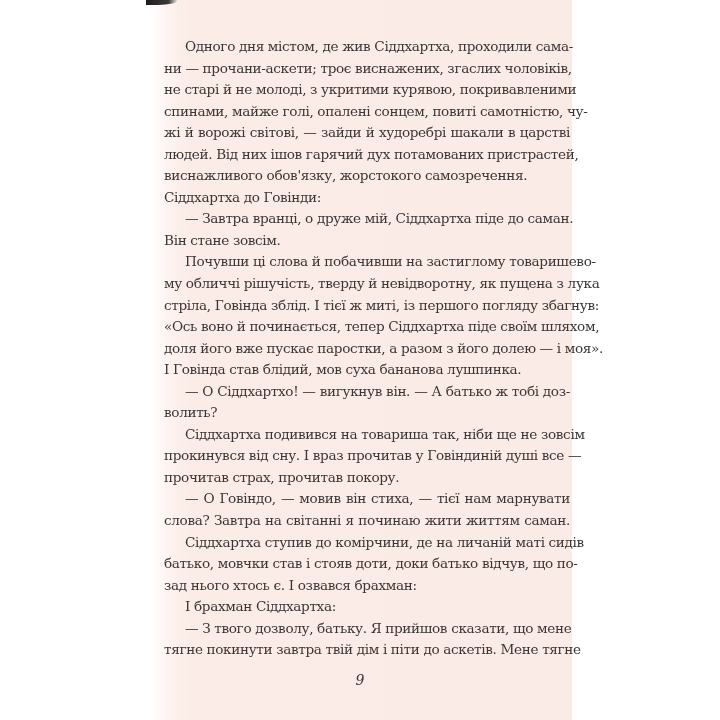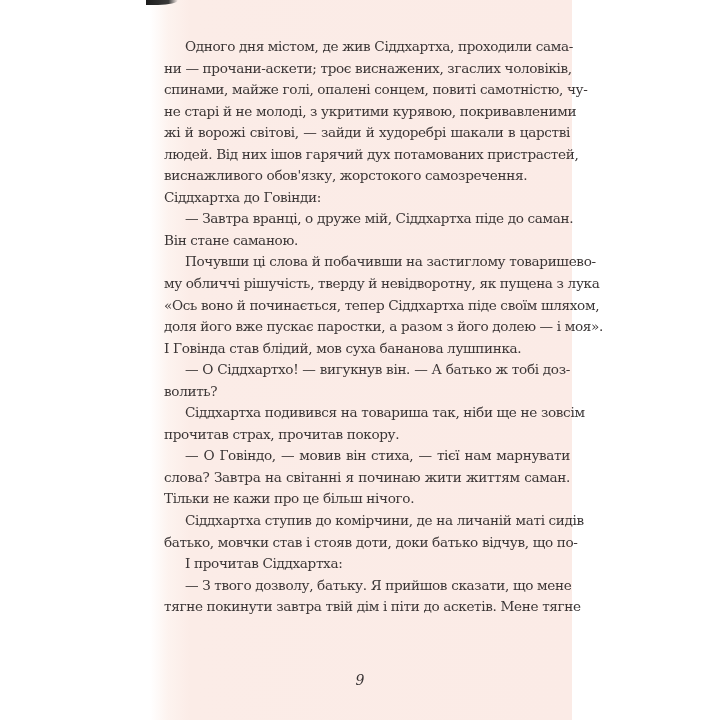--- a/index.html
+++ b/index.html
@@ -72,41 +72,43 @@
 </head>
 <body>
 
 <div class="scene">
   <div class="page"></div>
   <div class="shadow-top"></div>
 
   <div class="text-block" id="text-block">
       <span class="line indent">Одного дня містом, де жив Сіддхартха, проходили сама-</span>
       <span class="line">ни — прочани-аскети; троє виснажених, згаслих чоловіків,</span>
+      <span class="line">не старі й не молоді, з укритими курявою, покривавленими</span>
       <span class="line">спинами, майже голі, опалені сонцем, повиті самотністю, чу-</span>
-      <span class="line">не старі й не молоді, з укритими курявою, покривавленими</span>
       <span class="line">жі й ворожі світові, — зайди й худоребрі шакали в царстві</span>
       <span class="line">людей. Від них ішов гарячий дух потамованих пристрастей,</span>
       <span class="line last">виснажливого обов'язку, жорстокого самозречення.</span>
       <span class="line last">Сіддхартха до Говінди:</span>
       <span class="line indent">— Завтра вранці, о друже мій, Сіддхартха піде до саман.</span>
-      <span class="line last">Він стане саманою.</span>
+      <span class="line last">Він стане зовсім.</span>
       <span class="line indent">Почувши ці слова й побачивши на застиглому товаришево-</span>
       <span class="line">му обличчі рішучість, тверду й невідворотну, як пущена з лука</span>
+      <span class="line">стріла, Говінда зблід. І тієї ж миті, із першого погляду збагнув:</span>
       <span class="line">«Ось воно й починається, тепер Сіддхартха піде своїм шляхом,</span>
       <span class="line">доля його вже пускає паростки, а разом з його долею — і моя».</span>
       <span class="line last">І Говінда став блідий, мов суха бананова лушпинка.</span>
       <span class="line indent">— О Сіддхартхо! — вигукнув він. — А батько ж тобі доз-</span>
       <span class="line last">волить?</span>
       <span class="line indent">Сіддхартха подивився на товариша так, ніби ще не зовсім</span>
+      <span class="line">прокинувся від сну. І враз прочитав у Говіндиній душі все —</span>
       <span class="line last">прочитав страх, прочитав покору.</span>
       <span class="line indent">— О Говіндо, — мовив він стиха, — тієї нам марнувати</span>
       <span class="line">слова? Завтра на світанні я починаю жити життям саман.</span>
-      <span class="line last">Тільки не кажи про це більш нічого.</span>
       <span class="line indent">Сіддхартха ступив до комірчини, де на личаній маті сидів</span>
       <span class="line">батько, мовчки став і стояв доти, доки батько відчув, що по-</span>
-      <span class="line indent last">І прочитав Сіддхартха:</span>
+      <span class="line last">зад нього хтось є. І озвався брахман:</span>
+      <span class="line indent last">І брахман Сіддхартха:</span>
       <span class="line indent">— З твого дозволу, батьку. Я прийшов сказати, що мене</span>
       <span class="line">тягне покинути завтра твій дім і піти до аскетів. Мене тягне</span>
     </div>
 
   <div class="page-number">9</div>
 </div>
 
 </body></html>

